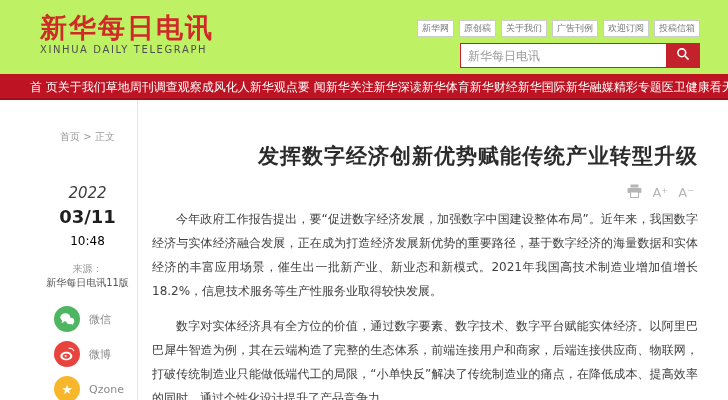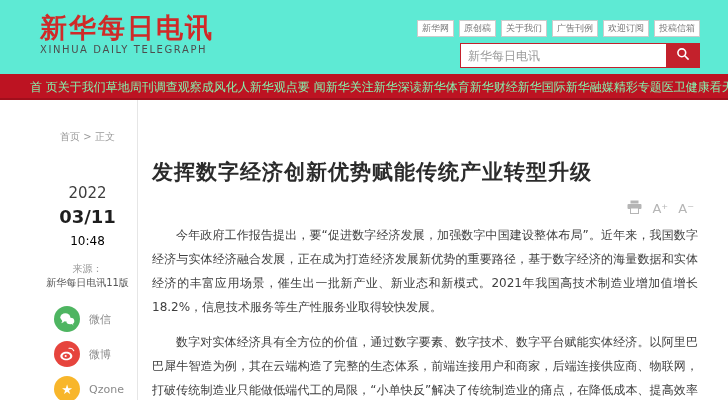--- a/index.html
+++ b/index.html
@@ -1,60 +1,60 @@
 <!DOCTYPE html>
 <html><head>
 <meta charset="utf-8">
 <style>
   * { box-sizing: border-box; margin: 0; padding: 0; }
   html,body { width:728px; height:400px; overflow:hidden; background:#fff;
     font-family:"DejaVu Sans","Liberation Sans",sans-serif; }
 
   
-  .header { position:relative; height:74px; background:#5eead4; }
+  .header { position:relative; height:74px; background:#bef264; }
   .logo { position:absolute; left:40px; top:13px; }
   .logo-cn { color:#d02a28; font-size:27px; font-weight:bold; letter-spacing:2px; line-height:30px; }
   .logo-en { color:#4d4d4d; font-size:10px; letter-spacing:1.6px; margin-top:1px; }
   .header-right { position:absolute; right:28px; top:20px; width:240px; }
   .top-links { display:flex; justify-content:flex-end; gap:5px; }
   .top-link { font-size:9px; color:#777; border:1px solid #ccc; padding:1px 4px;
     white-space:nowrap; text-decoration:none; cursor:pointer; background:#fff; }
   .search-bar { margin-top:6px; display:flex; height:25px; border:1px solid #c3212c; }
   .search-input { flex:1; border:none; outline:none; font-size:12px; color:#555;
     padding:0 7px; font-family:inherit; }
   .search-input::placeholder { color:#999; }
   .search-btn { width:33px; background:#c3212c; border:none; cursor:pointer;
     display:flex; align-items:center; justify-content:center; }
 
   
   .nav { height:26px; background:#bd1322; border-bottom:2px solid #a00f1c; }
   .nav-inner { display:flex; justify-content:space-between; align-items:center;
     height:26px; padding:0 30px; }
-  .nav-item { color:#86efac; font-size:12px; text-decoration:none; cursor:pointer; white-space:nowrap; }
+  .nav-item { color:#ffffff; font-size:12px; text-decoration:none; cursor:pointer; white-space:nowrap; }
 
   
   .content { display:flex; padding:0 0 0 38px; }
   .sidebar { width:100px; flex:0 0 100px; border-right:1px solid #e6e6e6;
     padding-top:30px; min-height:298px; text-align:center; }
   .breadcrumb { font-size:10px; color:#999; margin-bottom:40px; }
   .breadcrumb a { color:#999; text-decoration:none; cursor:pointer; }
-  .date-year { font-size:15px; color:#3d3d3d; }
+  .date-year { font-size:15px; color:#3d3d3d;font-style:italic; }
   .date-md { font-size:18px; font-weight:bold; color:#1e1e1e; line-height:30px; }
   .date-time { font-size:12px; color:#000000; margin-top:2px; }
   .source-label { font-size:10px; color:#999; margin-top:14px; }
   .source-name { font-size:10px; color:#555; margin-top:0; }
   .share-list { margin-top:16px; padding-left:16px; text-align:left; }
   .share-row { display:flex; align-items:center; gap:9px; margin-bottom:9px; cursor:pointer; }
   .share-ico { width:26px; height:26px; border-radius:50%; display:flex;
     align-items:center; justify-content:center; color:#fff; font-size:13px; flex:0 0 26px; }
   .share-label { font-size:11px; color:#8a8a8a; }
 
   .main { flex:1; padding:0 30px 0 14px; }
-  .title { text-align:left; font-size:21px; font-weight:bold; color:#2b2b2b;
-    margin-top:58px; letter-spacing:1px; }
+  .title { text-align:right; font-size:21px; font-weight:bold; color:#2b2b2b;
+    margin-top:42px; letter-spacing:1px; }
   .tools { display:flex; justify-content:flex-end; align-items:center; gap:10px;
     margin:14px 4px 6px 0; color:#b5b5b5; }
   .tool-btn { font-size:13px; color:#b5b5b5; cursor:pointer; background:none; border:none;
     font-family:inherit; display:flex; align-items:center; }
   .paragraphs { font-size:12px; color:#404040; line-height:24px; text-align:justify; }
   .paragraphs p { text-indent:2em; margin-bottom:11px; }
 </style>
 </head>
 <body>
 

